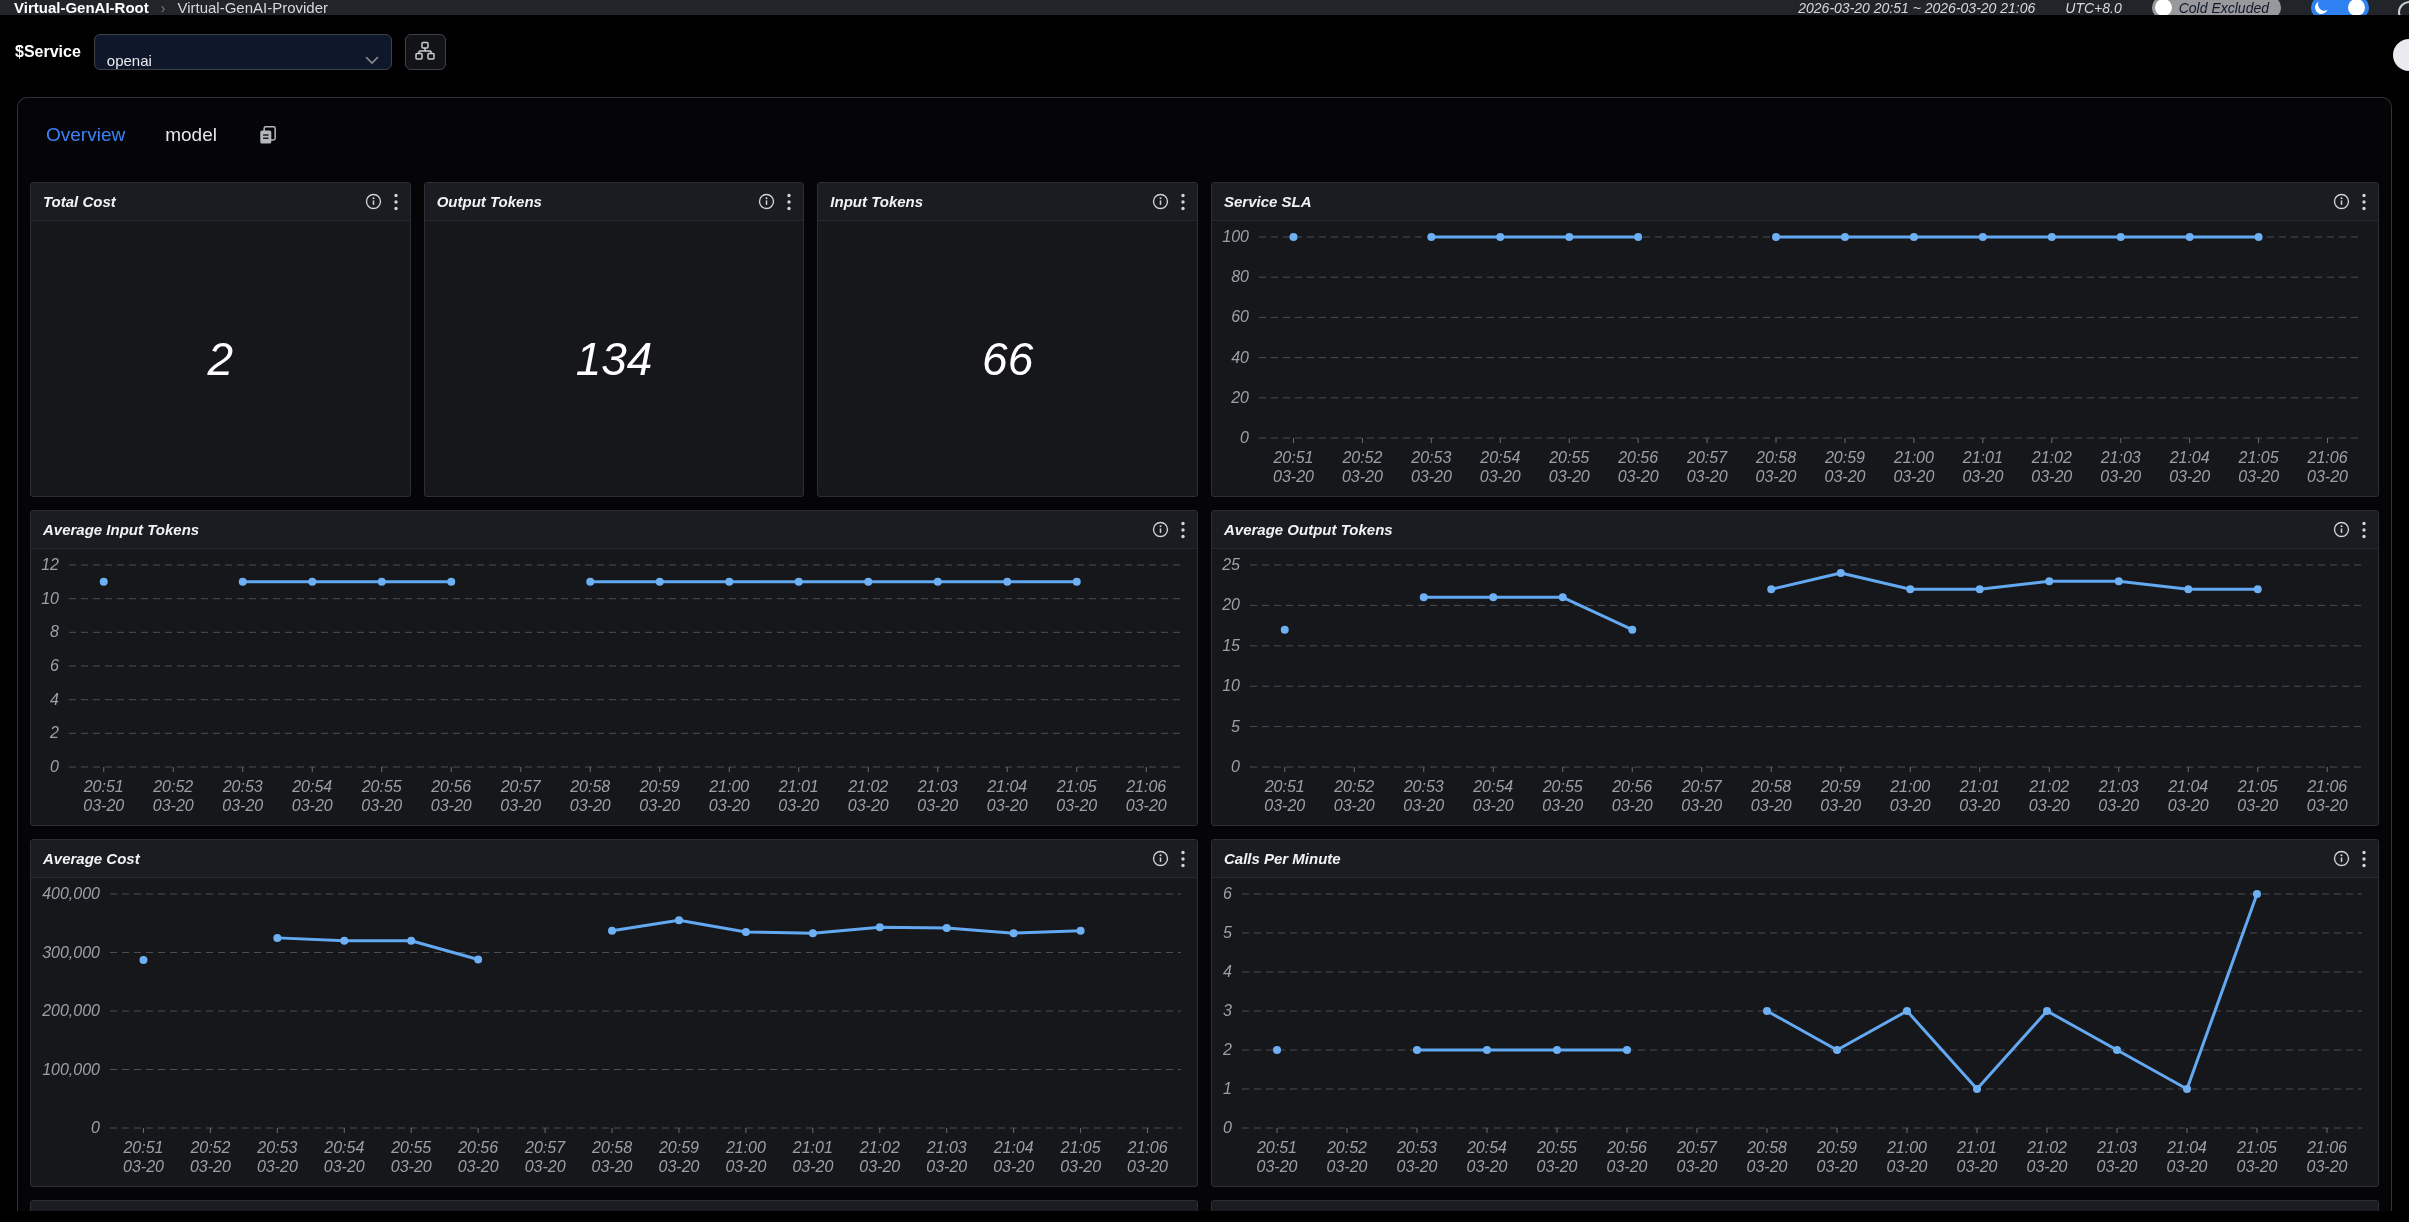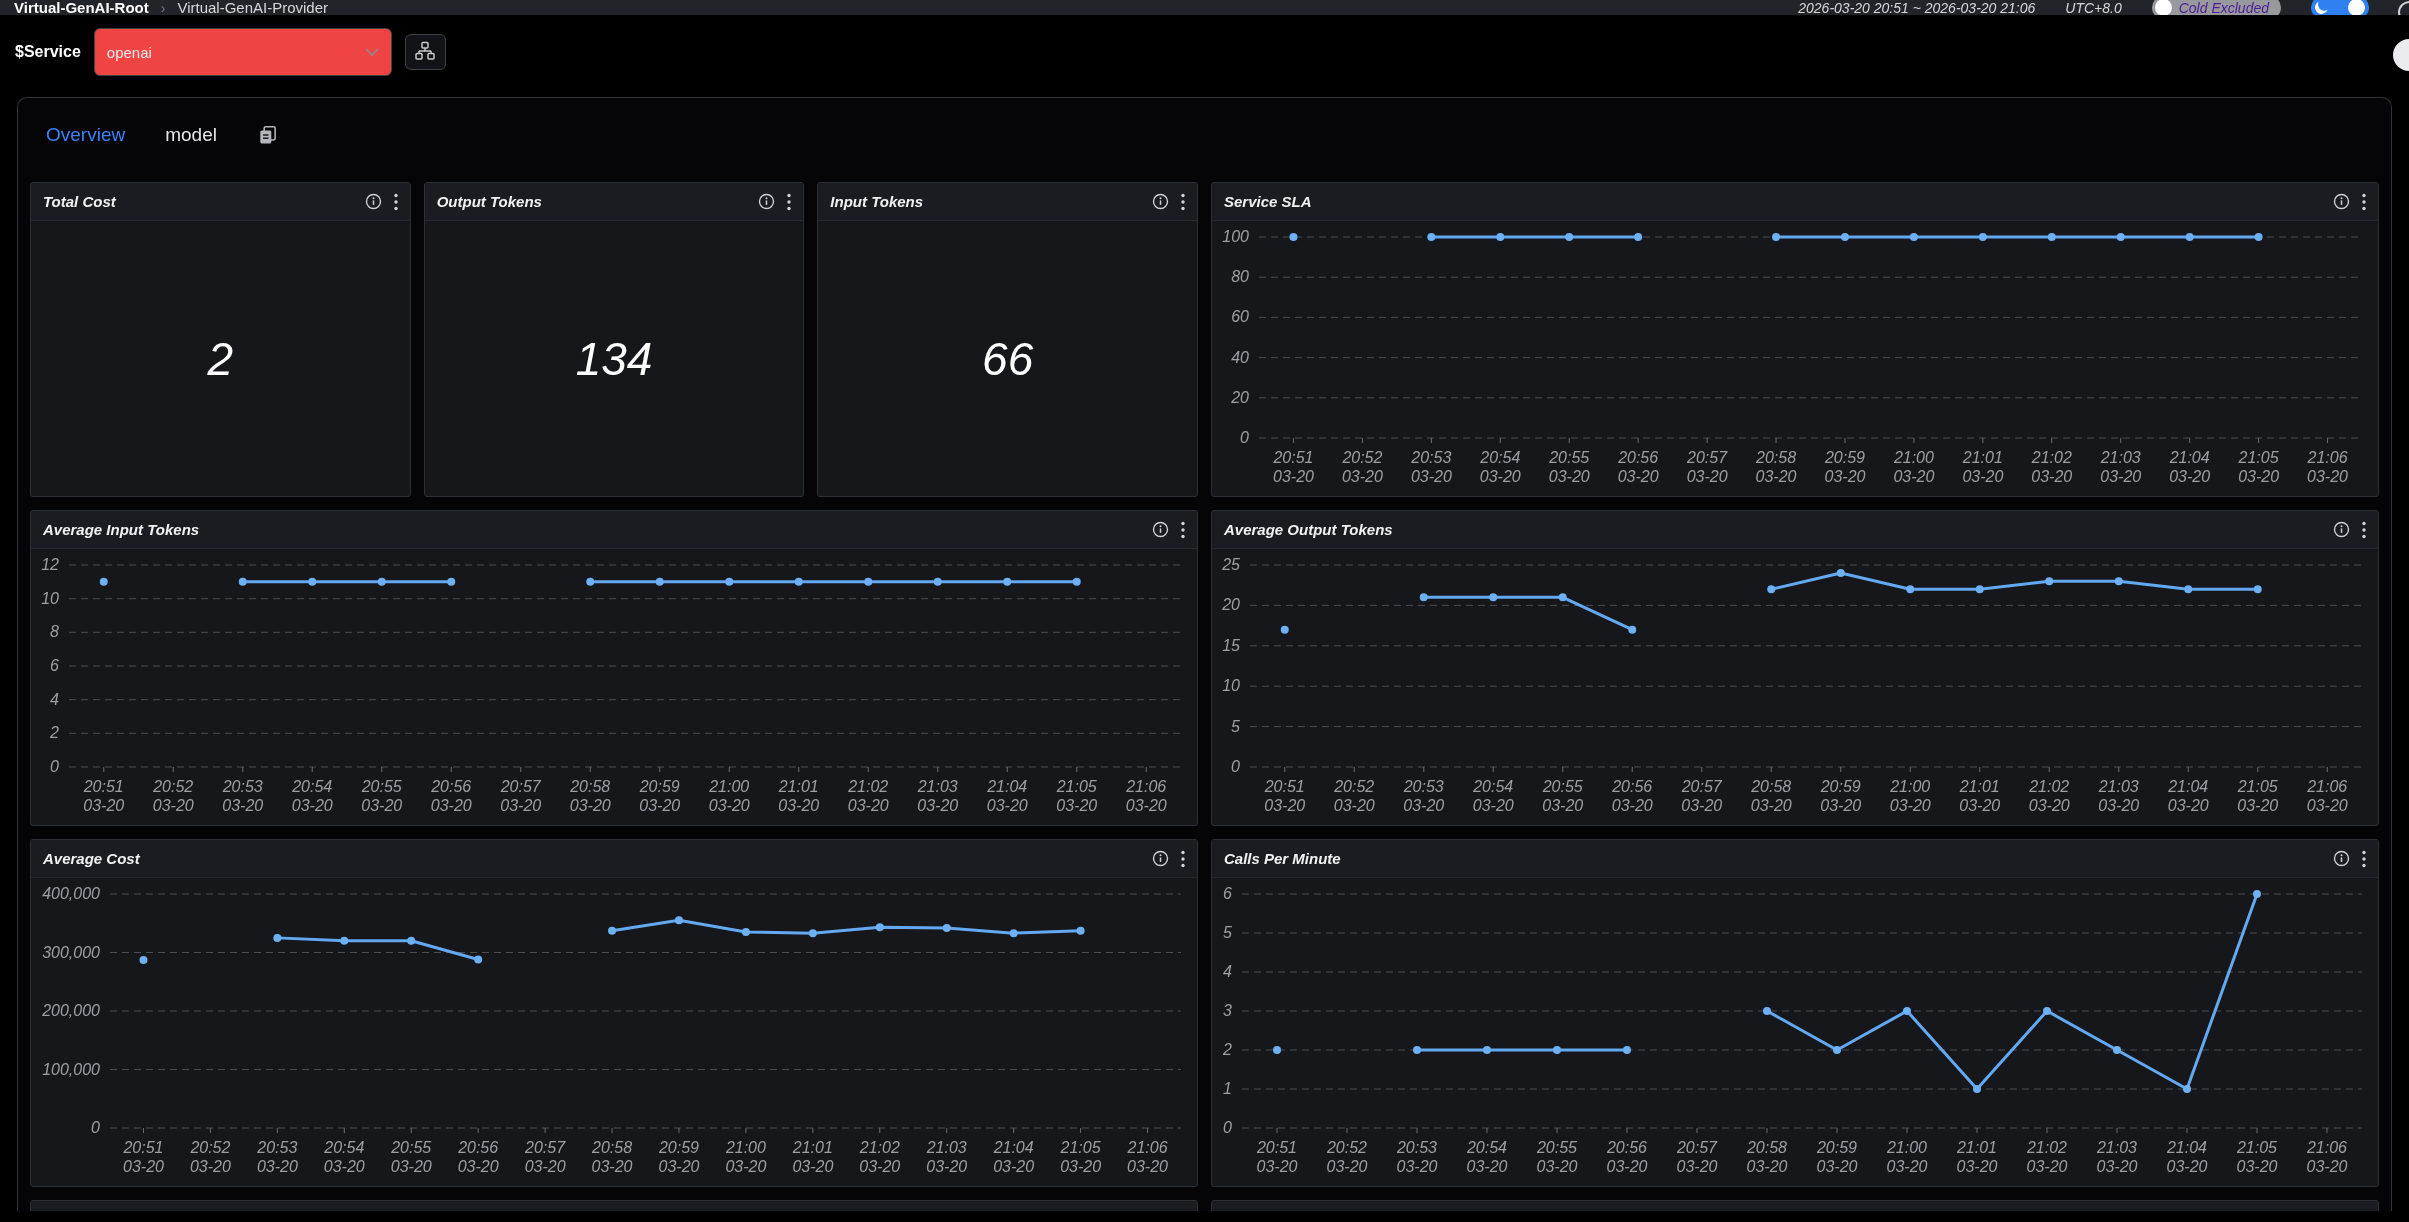--- a/index.html
+++ b/index.html
@@ -11,35 +11,35 @@
     justify-content:space-between; padding:0 14px; position:relative; }
   .breadcrumb { display:flex; align-items:center; }
   .bc-root { color:#ffffff; font-weight:bold; font-size:15px; cursor:pointer; }
   .bc-sep { color:#797d83; margin:0 12px; font-size:14px; }
   .bc-cur { color:#d6d8db; font-size:15px; }
   .topbar-right { display:flex; align-items:center; gap:30px; padding-right:26px;font-style:italic; }
   .time-range, .tz { color:#d6d8db; font-size:14px; white-space:nowrap; }
   .toggle-gray { background:#97999d; border-radius:12px; height:23px; display:flex;
     align-items:center; gap:7px; padding:0 12px 0 3px; cursor:pointer; }
   .toggle-gray .knob { width:17px; height:17px; border-radius:50%; background:#fff; }
-  .toggle-label { color:#4c1d95; font-size:14px; }
+  .toggle-label { color:#0f172a; font-size:14px; }
   .toggle-blue { background:#2f81f2; border-radius:12px; height:23px; width:58px;
     display:flex; align-items:center; justify-content:space-between; padding:0 4px; cursor:pointer; }
   .moon { width:13px; height:13px; border-radius:50%;
     box-shadow: inset 4px -2px 0 0 #ffffff; transform:rotate(-20deg); }
   .toggle-blue .knob { width:17px; height:17px; border-radius:50%; background:#fff; }
   .edge-circle-top { position:absolute; right:-12px; top:1px; width:23px; height:23px;
     border-radius:50%; border:2px solid #cfd2d6; background:#212429; }
 
   
   .filter-bar { height:74px; background:#000; display:flex; align-items:center;
     gap:13px; padding:0 15px; position:relative; }
   .service-label { color:#ffffff; font-size:16px; font-weight:bold; }
-  .service-select { width:298px; height:48px; background:#ef4444; border:1px solid #3e4248;
-    border-radius:6px; display:flex; align-items:center; justify-content:space-between;
+  .service-select { width:298px; height:36px; background:#0f172a; border:1px solid #3e4248;
+    border-radius:6px; display:flex; align-items:flex-end; justify-content:space-between;
     padding:0 12px; cursor:pointer; }
   .service-select .val { color:#e9ebee; font-size:15px; }
   .topology-btn { width:41px; height:36px; background:#121316; border:1px solid #3e4248;
     border-radius:6px; display:flex; align-items:center; justify-content:center; cursor:pointer; }
   .edge-circle-filter { position:absolute; right:-16px; top:24px; width:32px; height:32px;
     border-radius:50%; background:#e9ebee; }
 
   
   .main { margin:8px 17px 0; height:1114px; border:1px solid #303338; border-bottom:none;
     border-radius:10px 10px 0 0; background:#050507; overflow:hidden; }

